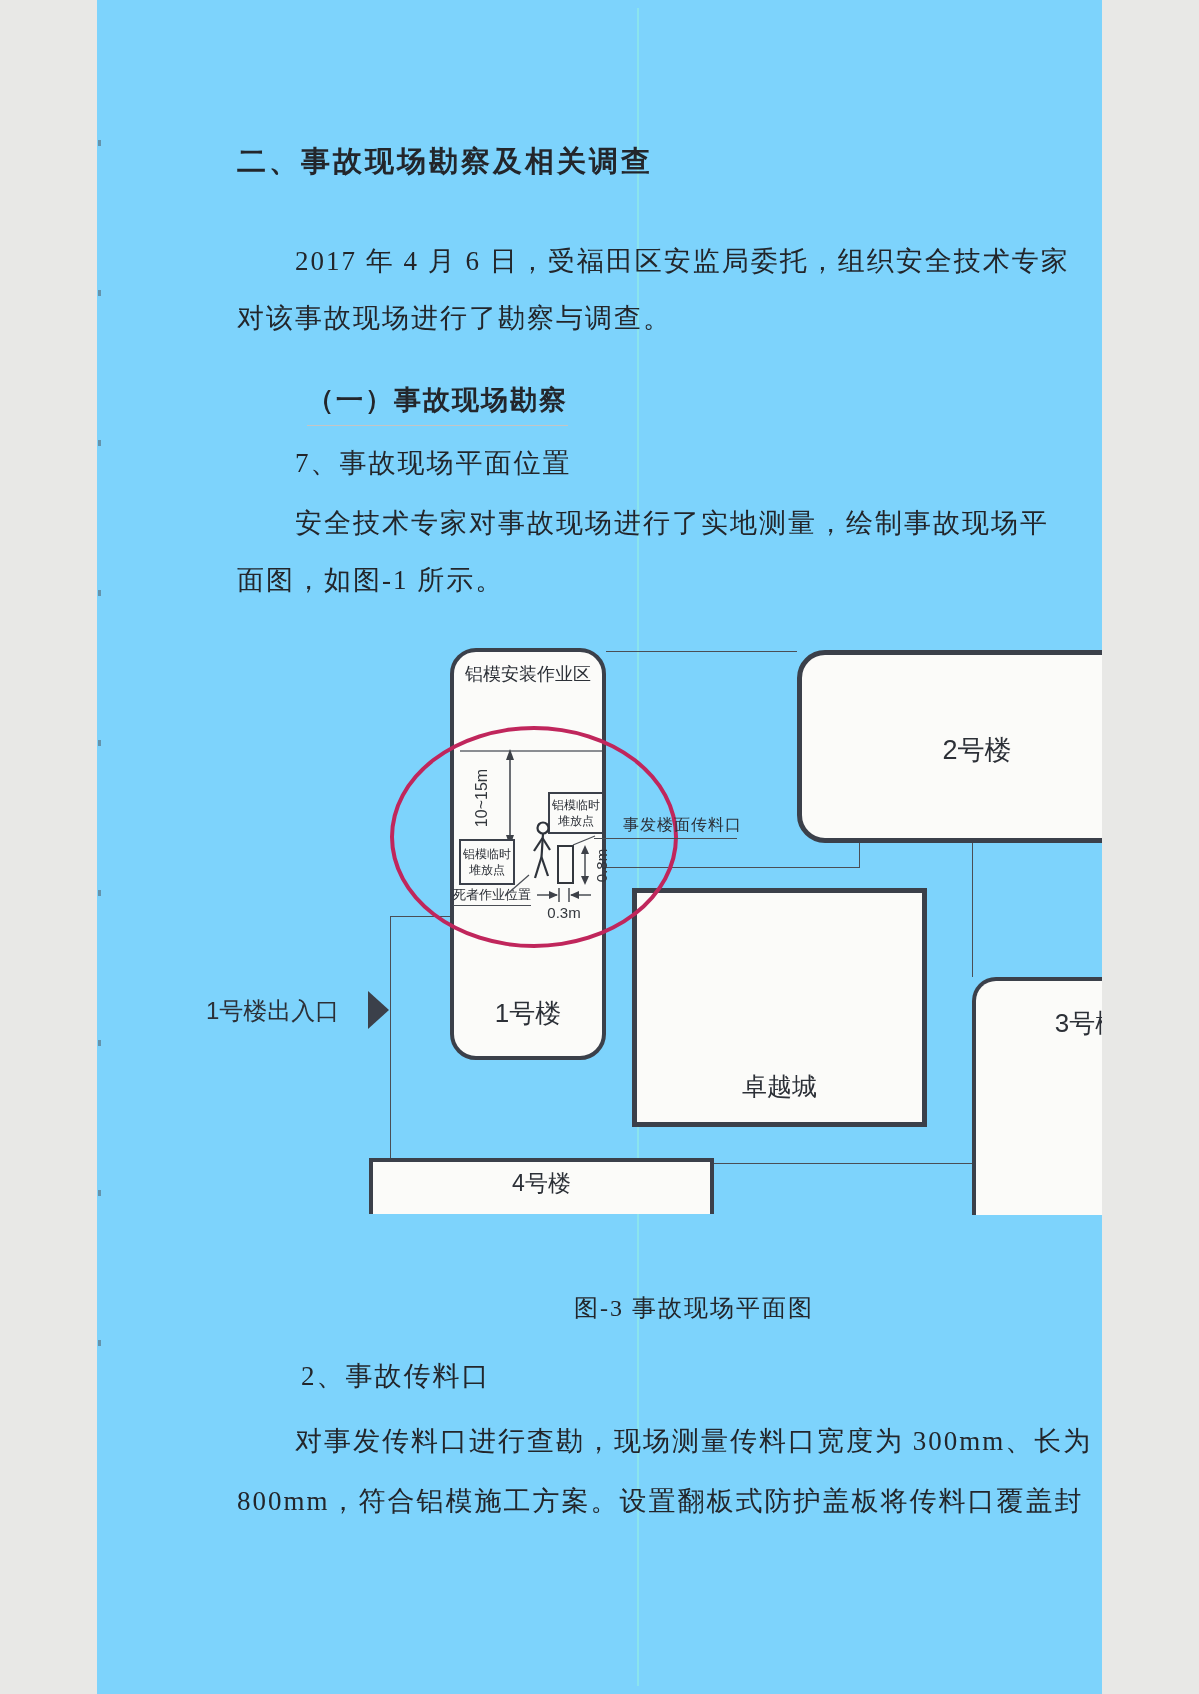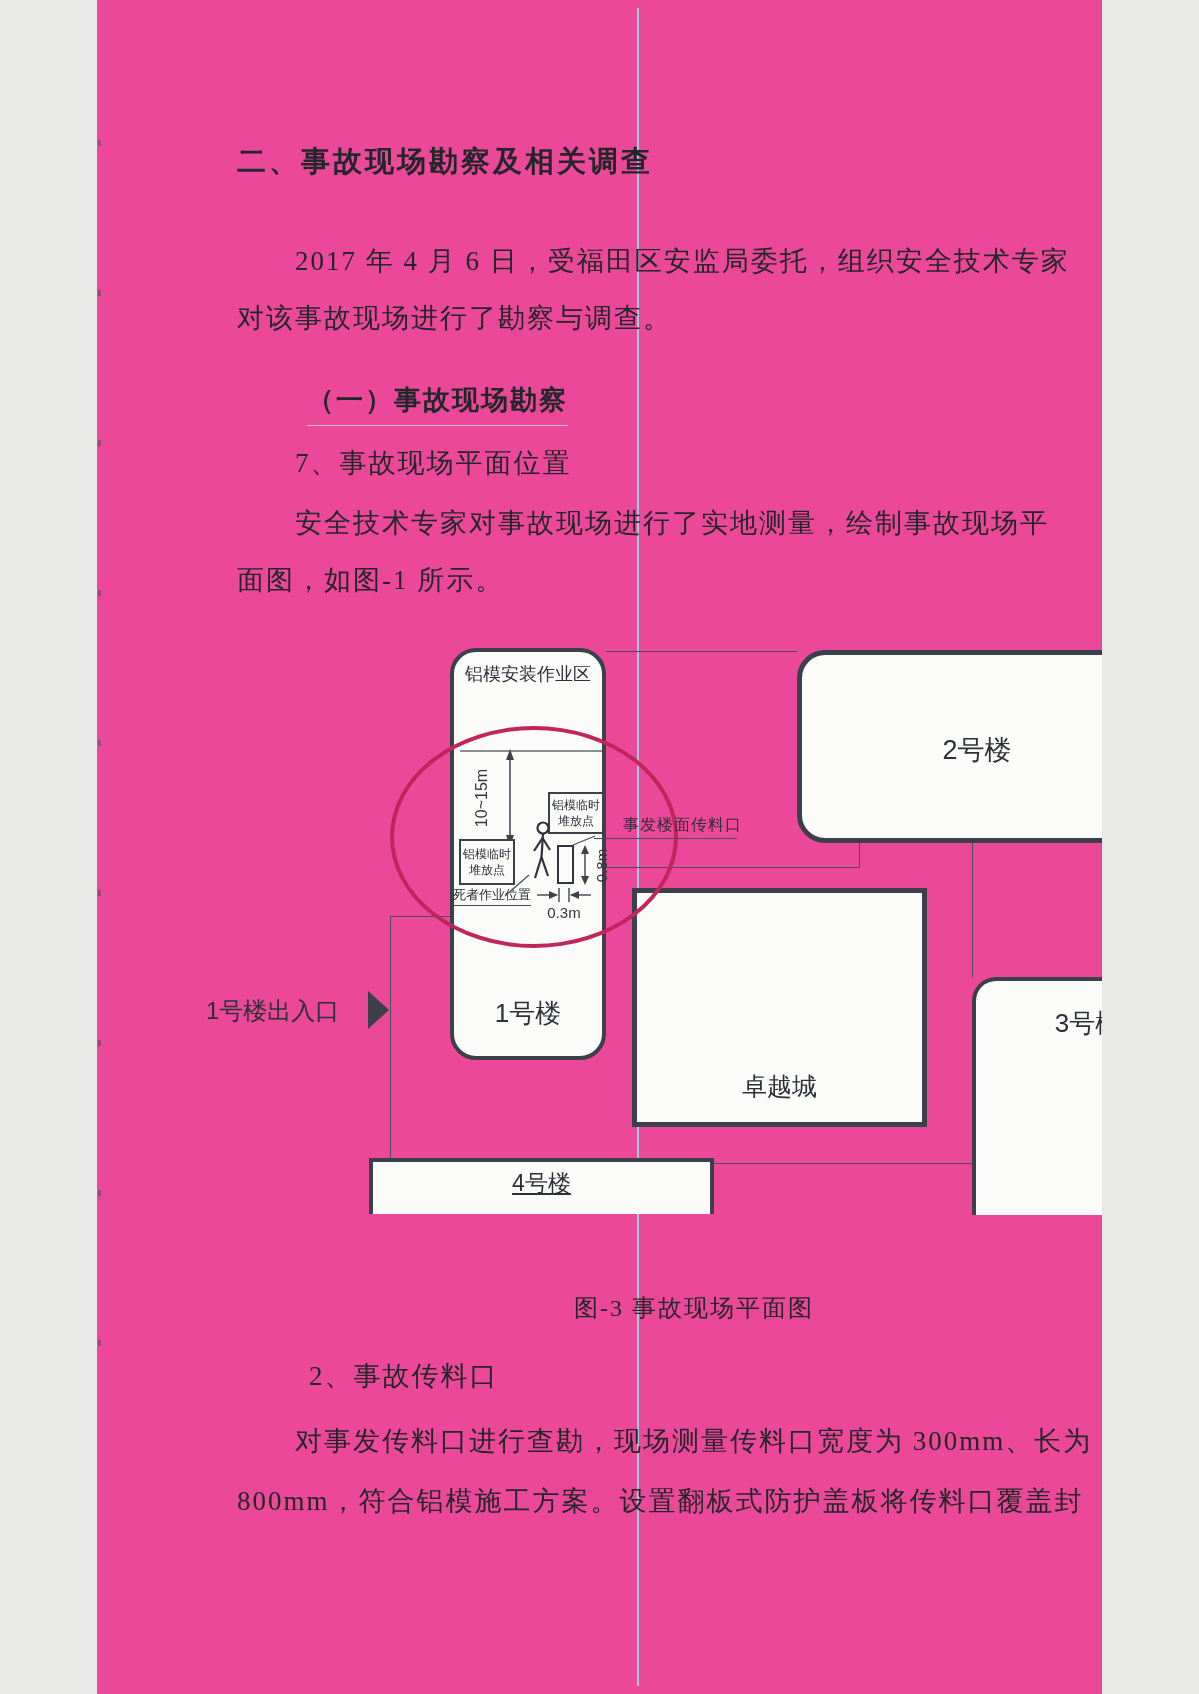--- a/index.html
+++ b/index.html
@@ -1,18 +1,18 @@
 <!DOCTYPE html>
 <html><head>
 <meta charset="utf-8">
 <style>
   html,body{margin:0;padding:0;background:#e8e8e6;}
   .page{
     position:relative;width:1005px;height:1694px;margin:0 auto;
-    background:#ec4899;overflow:hidden;
+    background:#7dd3fc;overflow:hidden;
     font-family:"Liberation Serif","DejaVu Serif",serif;
     color:#23262b;
   }
   .abs{position:absolute;}
   .body-line{font-size:27px;letter-spacing:2px;white-space:nowrap;}
   .heading{font-family:"Liberation Sans","DejaVu Sans",sans-serif;font-weight:bold;font-size:29px;letter-spacing:3px;white-space:nowrap;}
   .sub-head{font-weight:600;}
   .diagram-label{font-family:"Liberation Sans","DejaVu Sans",sans-serif;color:#2c3037;}
   .bld{position:absolute;border:4px solid #3b404a;background:#fbfbf9;box-sizing:border-box;}
   .tl{position:absolute;background:#4a4e55;}
@@ -63,21 +63,21 @@
 
     <div class="tl" style="left:875px;top:843px;width:1px;height:134px;"></div>
 
     <div class="bld" style="left:875px;top:977px;width:172px;height:238px;border-radius:24px 24px 0 0;border-bottom:none;"></div>
     <div class="abs diagram-label" style="left:875px;top:1006px;width:172px;text-align:center;font-size:26px;margin-left:30px;">3号楼</div>
 
     <div class="bld" style="left:535px;top:888px;width:295px;height:239px;border-width:5px;"></div>
     <div class="abs diagram-label" style="left:535px;top:1070px;width:295px;text-align:center;font-size:25px;">卓越城</div>
 
     <div class="bld" style="left:272px;top:1158px;width:345px;height:56px;border-bottom:none;"></div>
-    <div class="abs diagram-label" style="left:272px;top:1168px;width:345px;text-align:center;font-size:23px;text-decoration:underline;">4号楼</div>
+    <div class="abs diagram-label" style="left:272px;top:1168px;width:345px;text-align:center;font-size:23px;">4号楼</div>
 
     <div class="tl" style="left:617px;top:1163px;width:258px;height:1px;"></div>
 
     <div class="tl" style="left:293px;top:916px;width:60px;height:1px;"></div>
     <div class="tl" style="left:293px;top:916px;width:1px;height:242px;"></div>
 
     <div class="abs diagram-label" style="left:109px;top:995px;width:158px;text-align:left;font-size:24px;">1号楼出入口</div>
     <div class="abs" style="left:271px;top:991px;width:0;height:0;border-top:19px solid transparent;border-bottom:19px solid transparent;border-left:21px solid #3b404a;"></div>
 
     <div class="abs" style="left:293px;top:726px;width:280px;height:214px;border:4px solid #c0265c;border-radius:50%;"></div>
@@ -139,19 +139,19 @@
 
     <svg class="abs" style="left:474px;top:834px;" width="26" height="13" viewBox="0 0 26 13">
       <line x1="2" y1="11" x2="24" y2="2" stroke="#4a4e55" stroke-width="1.2"></line>
     </svg>
     <div class="tl" style="left:497px;top:838px;width:143px;height:1px;"></div>
     <div class="abs diagram-label" style="left:526px;top:815px;font-size:16px;letter-spacing:1px;">事发楼面传料口</div>
 
     <div class="abs" style="left:397px;top:1292px;width:400px;text-align:center;font-size:24px;letter-spacing:2px;">图-3 事故现场平面图</div>
   </div>
 
-  <div class="abs body-line" style="left:212px;top:1358px;font-family:Liberation Serif, serif;">2、事故传料口</div>
+  <div class="abs body-line" style="left:204px;top:1358px;font-family:Liberation Serif, serif;">2、事故传料口</div>
   <div class="abs body-line" style="left:198px;top:1423px;">对事发传料口进行查勘，现场测量传料口宽度为 300mm、长为</div>
   <div class="abs body-line" style="left:140px;top:1483px;">800mm，符合铝模施工方案。设置翻板式防护盖板将传料口覆盖封</div>
 
   <div class="abs" style="left:1078px;top:1560px;font-size:21px;">4</div>
 
 </div>
 
 </body></html>

